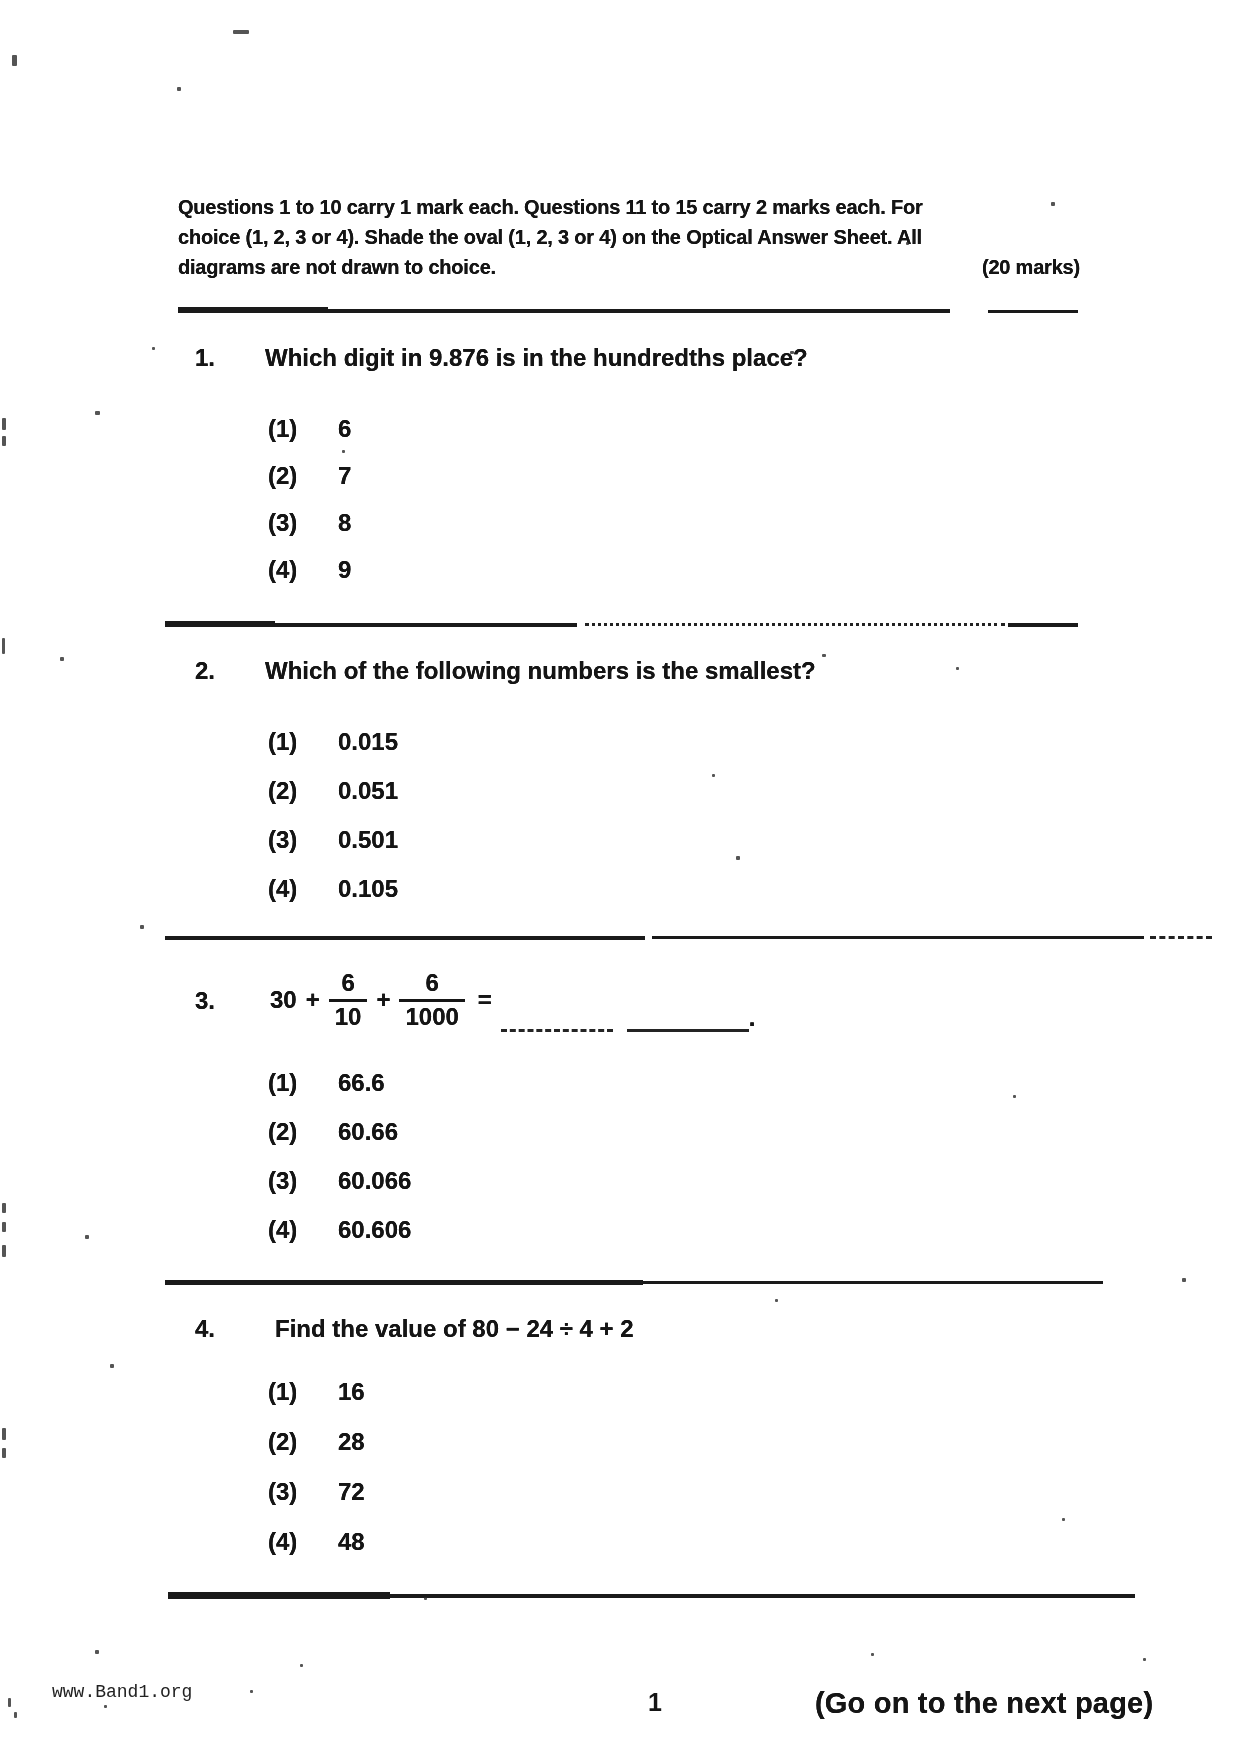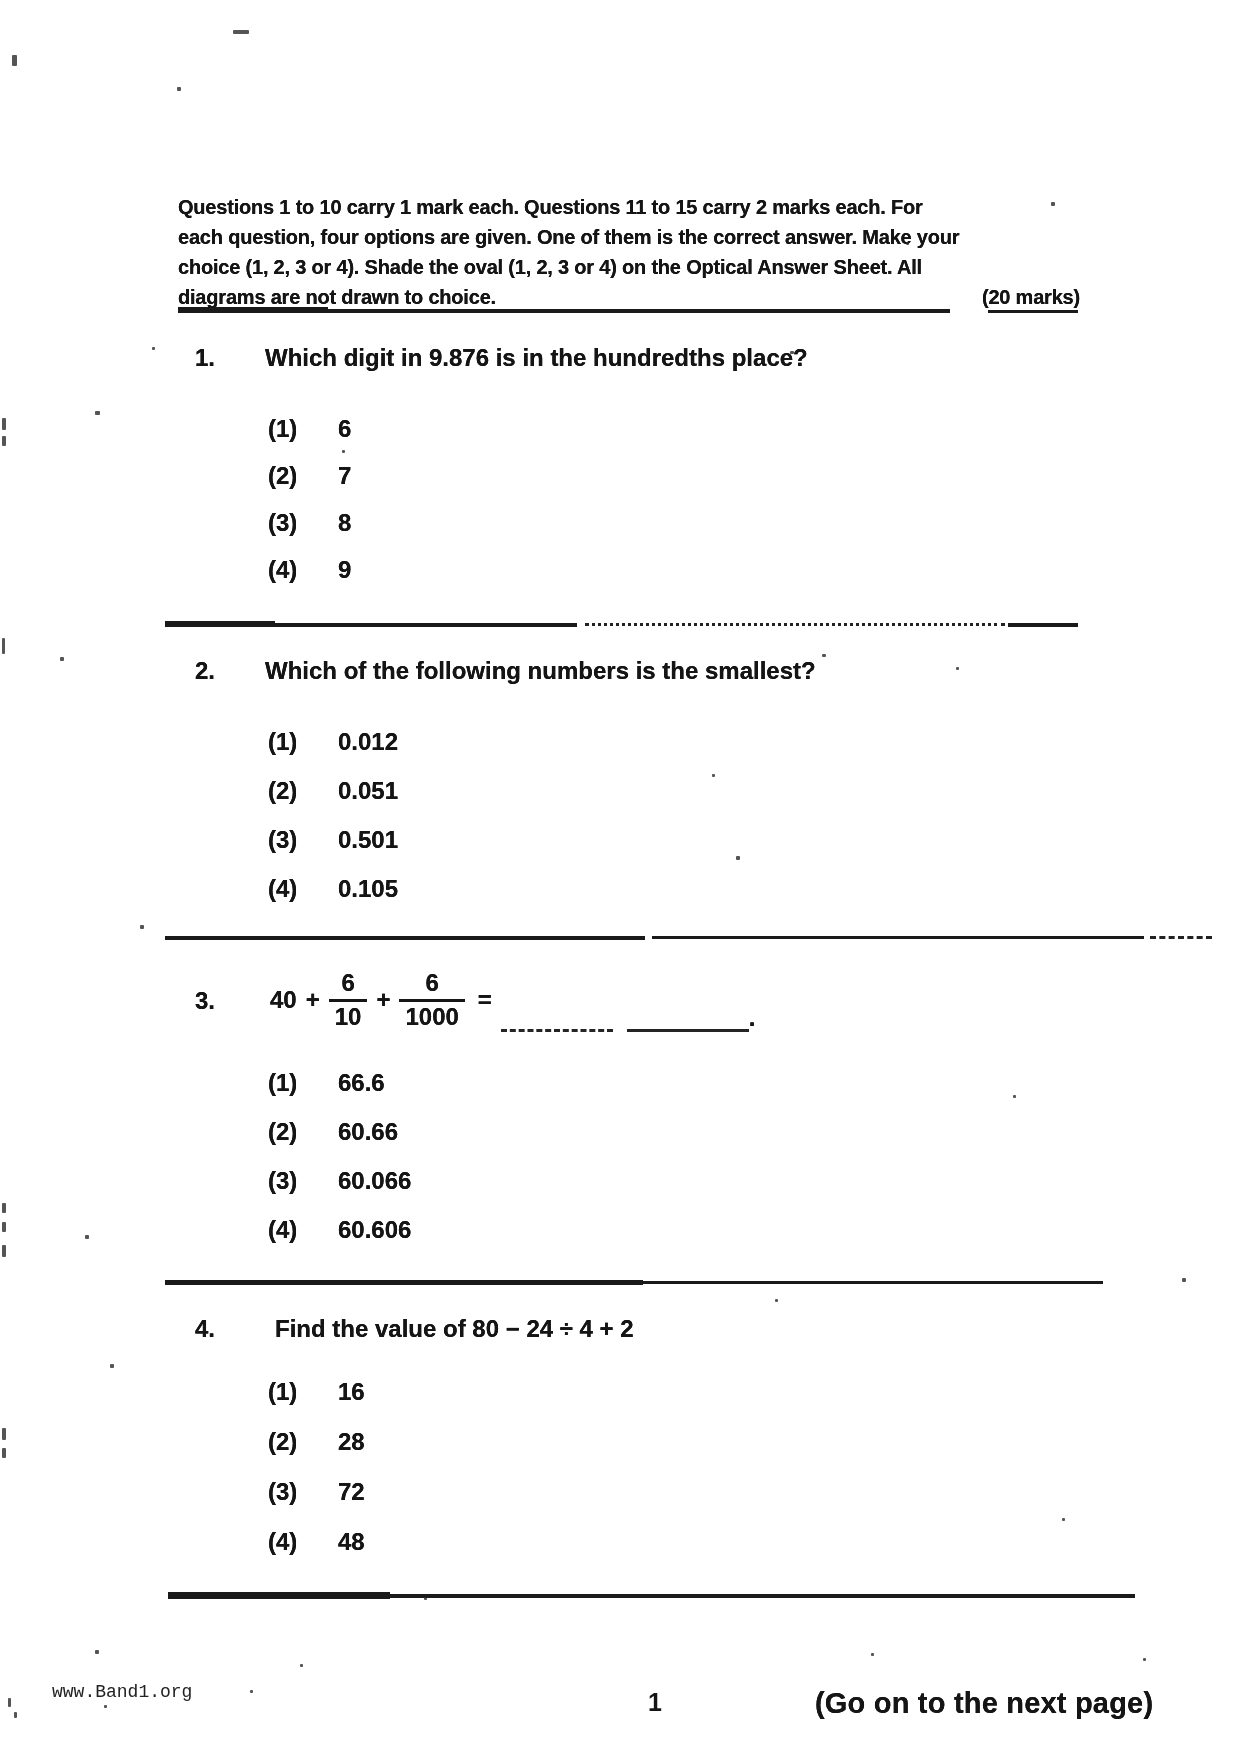--- a/index.html
+++ b/index.html
@@ -49,21 +49,20 @@
   
   .noise span{position:absolute;background:#2a2a2a;border-radius:1px;opacity:.8;}
 </style>
 </head>
 <body>
 
 <div class="page">
 
   <div class="instructions">
     <div>Questions 1 to 10 carry 1 mark each. Questions 11 to 15 carry 2 marks each. For</div>
-    <div>each question, four options are given. One of them is the correct answer. Make your</div>
     <div>choice (1, 2, 3 or 4). Shade the oval (1, 2, 3 or 4) on the Optical Answer Sheet. All</div>
     <div class="instr-last">
       <span>diagrams are not drawn to choice.</span>
       <span>(20 marks)</span>
     </div>
   </div>
 
   <div class="rule" style="left:178px;top:307px;width:150px;height:6px;"></div>
   <div class="rule" style="left:178px;top:309px;width:772px;height:4px;"></div>
   <div class="rule" style="left:988px;top:310px;width:90px;height:3px;"></div>
@@ -102,40 +101,40 @@
       <span class="lab">(4)</span>
       <span>9</span>
     </div>
   </div>
 
   <div>
     <div class="qnum" style="left:195px;top:658px;">2.</div>
     <div class="qtext" style="left:265px;top:658px;">Which of the following numbers is the smallest?</div>
     <div class="optrow" style="top:729px;">
       <span class="lab">(1)</span>
-      <span>0.012</span>
+      <span>0.015</span>
     </div>
     <div class="optrow" style="top:778px;">
       <span class="lab">(2)</span>
       <span>0.051</span>
     </div>
     <div class="optrow" style="top:827px;">
       <span class="lab">(3)</span>
       <span>0.501</span>
     </div>
     <div class="optrow" style="top:876px;">
       <span class="lab">(4)</span>
       <span>0.105</span>
     </div>
   </div>
 
   <div>
     <div class="qnum" style="left:195px;top:988px;">3.</div>
     <div class="expr">
-      <span>40</span>
+      <span>30</span>
       <span>+</span>
       <span class="frac">
         <span class="num">6</span>
         <span class="den">10</span>
       </span>
       <span>+</span>
       <span class="frac">
         <span class="num">6</span>
         <span class="den">1000</span>
       </span>

